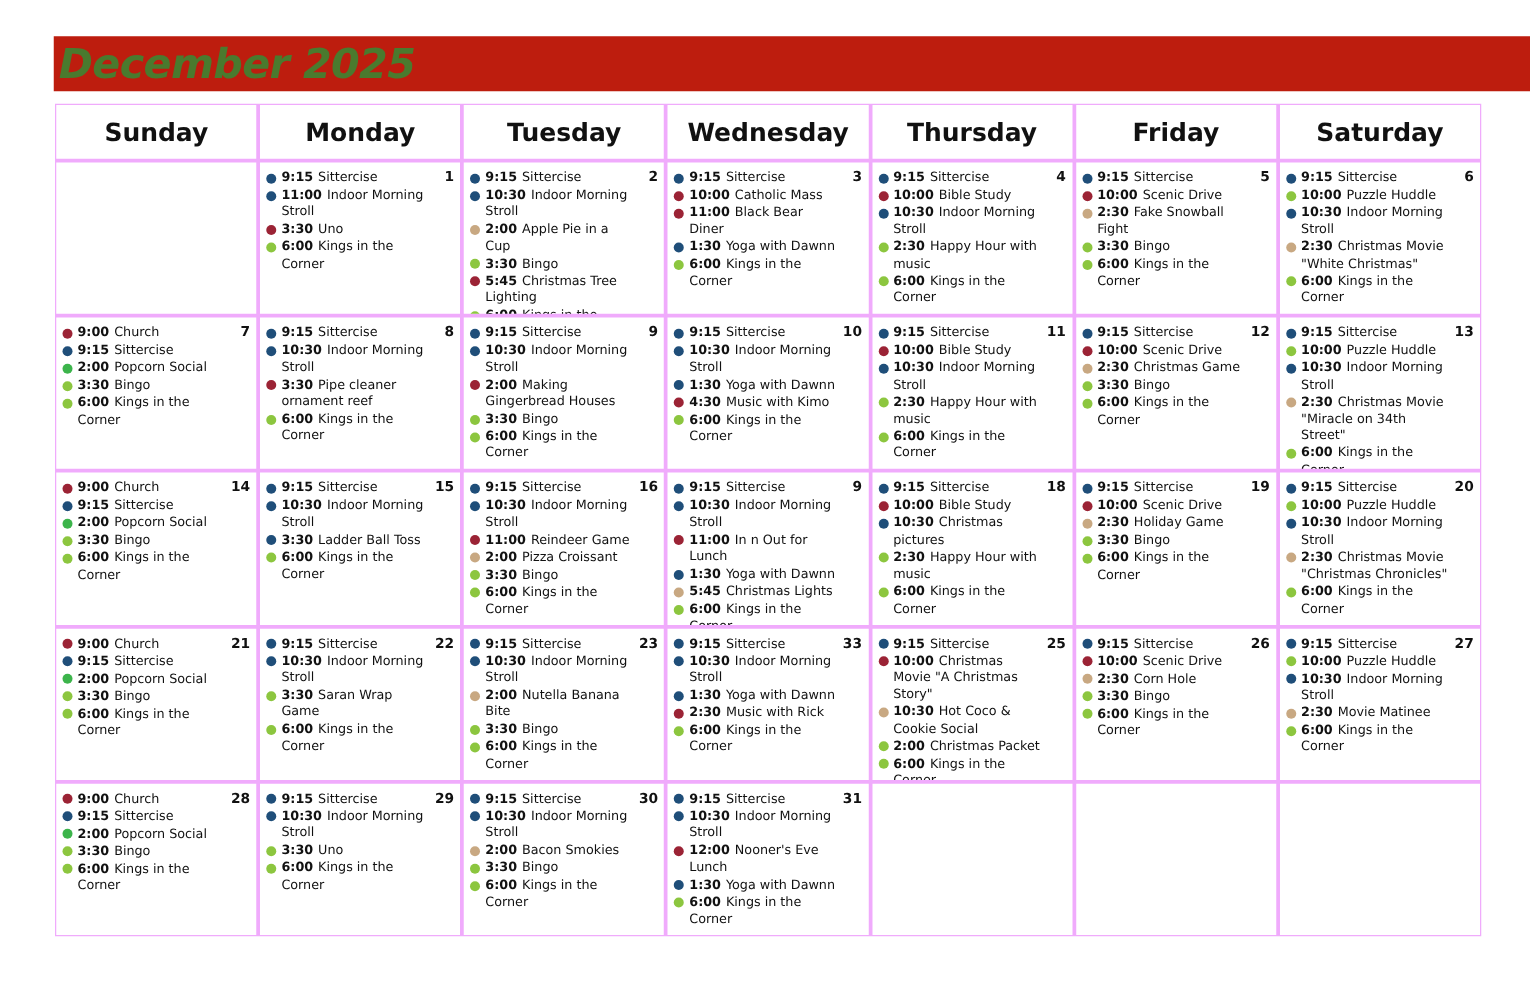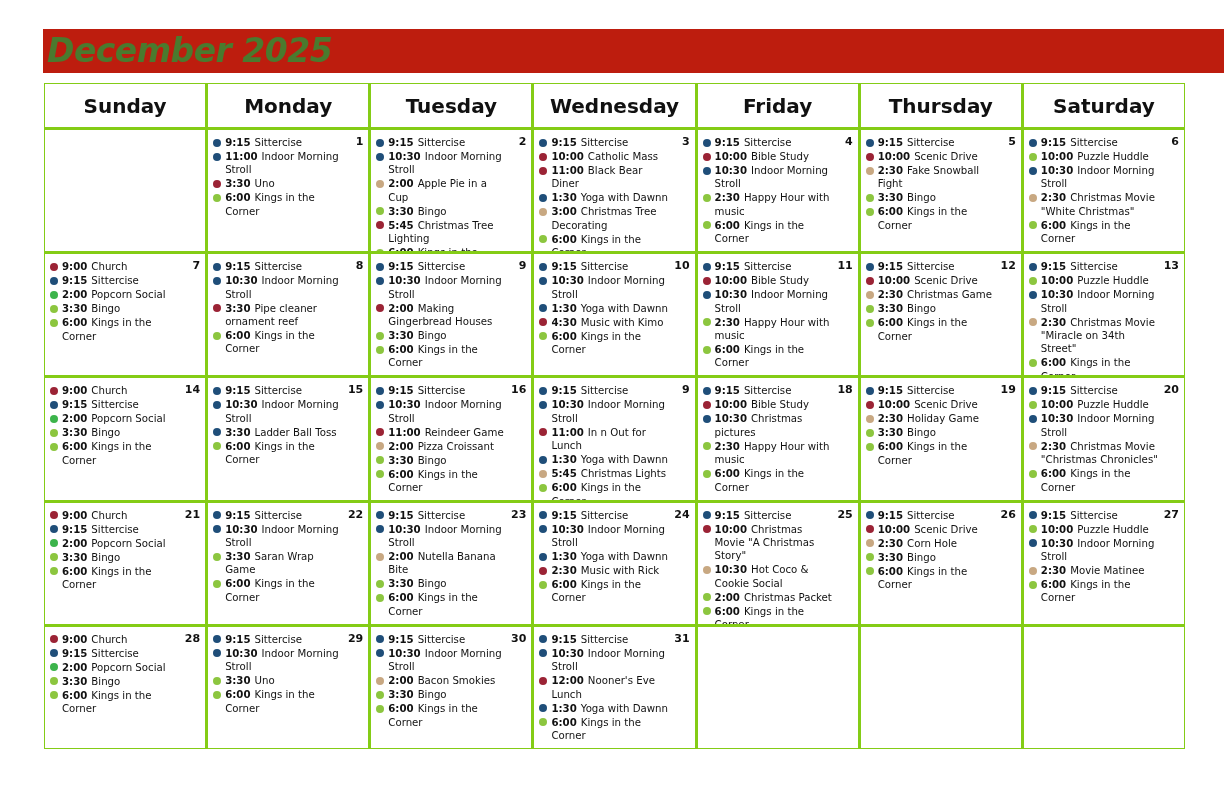--- a/index.html
+++ b/index.html
@@ -3,21 +3,21 @@
   <meta charset="utf-8">
   <style>
     html, body { margin: 0; padding: 0; background: #ffffff; }
     body { width: 1224px; height: 792px; position: relative; overflow: hidden;
            font-family: "DejaVu Sans", sans-serif; color: #111; }
     .banner { position: absolute; left: 43px; top: 29px; width: 1139px; height: 44px;
               background: #bd1d0e; padding-left: 44px; }
     .banner-title { position: absolute; left: 4px; top: 2px; font-size: 33px; font-weight: bold;
                     font-style: italic; color: #4a7a2e; letter-spacing: -0.5px; line-height: 40px; }
     .grid { position: absolute; left: 44px; top: 83px; width: 1141px; height: 666px;
-            background: #84cc16; display: grid;
+            background: #f0abfc; display: grid;
             grid-template-columns: repeat(7, 1fr);
             grid-template-rows: 43px repeat(5, 1fr);
             gap: 3px; padding: 1px; box-sizing: border-box; }
     .head-cell { background: #fff; display: flex; align-items: center; justify-content: center;
                  font-size: 20px; font-weight: bold; color: #111; }
     .day-cell { background: #fff; position: relative; padding: 6px 4px 0 5px; box-sizing: border-box;
                 overflow: hidden; }
     .day-num { position: absolute; right: 5px; top: 5px; font-size: 11px; font-weight: bold; }
     .ev { display: flex; align-items: flex-start; font-size: 10.2px; line-height: 13.4px;
           margin-bottom: 0.6px; padding-right: 18px; }
@@ -36,22 +36,22 @@
 
 <div class="banner">
   <div class="banner-title">December 2025</div>
 </div>
 
 <div class="grid" id="cal-grid">
   <div class="head-cell">Sunday</div>
   <div class="head-cell">Monday</div>
   <div class="head-cell">Tuesday</div>
   <div class="head-cell">Wednesday</div>
+  <div class="head-cell">Thursday</div>
   <div class="head-cell">Friday</div>
-  <div class="head-cell">Thursday</div>
   <div class="head-cell">Saturday</div>
 <div class="day-cell">
       <div class="day-num"></div>
     </div>
     <div class="day-cell">
       <div class="day-num">1</div>
       <div class="ev">
         <span class="dot c-blue"></span>
         <span class="ev-txt"><span class="ev-time">9:15</span><span>Sittercise</span></span>
       </div>
@@ -107,24 +107,20 @@
       </div>
       <div class="ev">
         <span class="dot c-red"></span>
         <span class="ev-txt"><span class="ev-time">11:00</span><span>Black Bear Diner</span></span>
       </div>
       <div class="ev">
         <span class="dot c-blue"></span>
         <span class="ev-txt"><span class="ev-time">1:30</span><span>Yoga with Dawnn</span></span>
       </div>
       <div class="ev">
-        <span class="dot c-tan"></span>
-        <span class="ev-txt"><span class="ev-time">3:00</span><span>Christmas Tree Decorating</span></span>
-      </div>
-      <div class="ev">
         <span class="dot c-lime"></span>
         <span class="ev-txt"><span class="ev-time">6:00</span><span>Kings in the Corner</span></span>
       </div>
     </div>
     <div class="day-cell">
       <div class="day-num">4</div>
       <div class="ev">
         <span class="dot c-blue"></span>
         <span class="ev-txt"><span class="ev-time">9:15</span><span>Sittercise</span></span>
       </div>
@@ -572,21 +568,21 @@
       <div class="ev">
         <span class="dot c-lime"></span>
         <span class="ev-txt"><span class="ev-time">3:30</span><span>Bingo</span></span>
       </div>
       <div class="ev">
         <span class="dot c-lime"></span>
         <span class="ev-txt"><span class="ev-time">6:00</span><span>Kings in the Corner</span></span>
       </div>
     </div>
     <div class="day-cell">
-      <div class="day-num">24</div>
+      <div class="day-num">33</div>
       <div class="ev">
         <span class="dot c-blue"></span>
         <span class="ev-txt"><span class="ev-time">9:15</span><span>Sittercise</span></span>
       </div>
       <div class="ev">
         <span class="dot c-blue"></span>
         <span class="ev-txt"><span class="ev-time">10:30</span><span>Indoor Morning Stroll</span></span>
       </div>
       <div class="ev">
         <span class="dot c-blue"></span>

